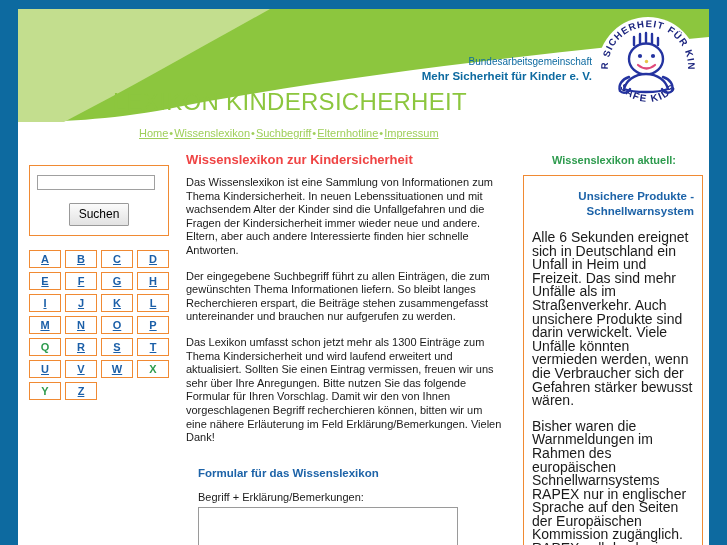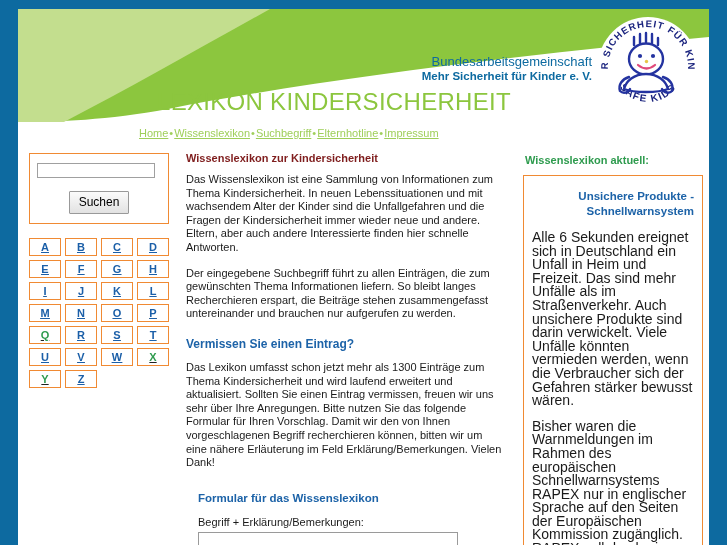--- a/index.html
+++ b/index.html
@@ -43,36 +43,35 @@
   }
   #org-name {
     position: absolute;
     right: 117px;
     top: 45px;
     text-align: right;
     line-height: 15px;
   }
   #org-line1 {
     color: #0d6aa0;
-    font-size: 13px;
+    font-size: 10px;
   }
   #org-line2 {
     color: #0d6aa0;
     font-size: 11.5px;
     font-weight: bold;
   }
   #site-title {
     position: absolute;
     left: 95px;
     top: 79px;
     font-size: 24px;
     letter-spacing: 0.3px;
     color: #8cc63e;
     font-family: "Liberation Sans", sans-serif;
-    margin-left: 44px;
   }
 
   
   #logo {
     position: absolute;
     right: 9px;
     top: 6px;
     width: 104px;
     height: 104px;
   }
@@ -101,23 +100,22 @@
     left: 0;
     top: 140px;
     width: 691px;
     height: 400px;
   }
 
   
   #left-col {
     position: absolute;
     left: 11px;
-    top: 4px;
+    top: 16px;
     width: 140px;
-    text-decoration: underline;
   }
   #search-box {
     border: 1px solid #f08a33;
     padding: 9px 7px 9px 7px;
     width: 124px;
     box-sizing: content-box;
   }
   #search-input {
     width: 118px;
     height: 15px;
@@ -172,22 +170,22 @@
 
   
   #mid-col {
     position: absolute;
     left: 168px;
     top: 0;
     width: 318px;
     color: #1a1a1a;
   }
   .mid-h {
-    color: #7f1d1d;
-    font-size: 11px;
+    color: #ef4444;
+    font-size: 13px;
     font-weight: bold;
     margin: 3px 0 9px 0;
   }
   .mid-p {
     font-size: 11px;
     line-height: 13.6px;
     margin: 0 0 12px 0;
     text-align: left;
   }
   .mid-h2 {
@@ -223,20 +221,21 @@
     position: absolute;
     left: 505px;
     top: 0;
     width: 180px;
   }
   #right-head {
     color: #2e9b4e;
     font-size: 11px;
     font-weight: bold;
     margin: 5px 0 9px 2px;
+    text-align: center;
   }
   #right-box {
     border: 1px solid #f08a33;
     padding: 13px 8px 10px 8px;
     width: 162px;
     box-sizing: content-box;
     height: 372px;
     overflow: hidden;
   }
   #news-title {
@@ -343,21 +342,20 @@
           <div class="alpha-cell inactive"><span>X</span></div>
           <div class="alpha-cell inactive"><span>Y</span></div>
           <div class="alpha-cell"><a href="#">Z</a></div>
         </div>
     </div>
 
     <div id="mid-col">
       <div class="mid-h">Wissenslexikon zur Kindersicherheit</div>
       <p class="mid-p">Das Wissenslexikon ist eine Sammlung von Informationen zum Thema Kindersicherheit. In neuen Lebenssituationen und mit wachsendem Alter der Kinder sind die Unfallgefahren und die Fragen der Kindersicherheit immer wieder neue und andere. Eltern, aber auch andere Interessierte finden hier schnelle Antworten.</p>
       <p class="mid-p">Der eingegebene Suchbegriff führt zu allen Einträgen, die zum gewünschten Thema Informationen liefern. So bleibt langes Recherchieren erspart, die Beiträge stehen zusammengefasst untereinander und brauchen nur aufgerufen zu werden.</p>
-      <div class="mid-h2">Vermissen Sie einen Eintrag?</div>
       <p class="mid-p">Das Lexikon umfasst schon jetzt mehr als 1300 Einträge zum Thema Kindersicherheit und wird laufend erweitert und aktualisiert. Sollten Sie einen Eintrag vermissen, freuen wir uns sehr über Ihre Anregungen. Bitte nutzen Sie das folgende Formular für Ihren Vorschlag. Damit wir den von Ihnen vorgeschlagenen Begriff recherchieren können, bitten wir um eine nähere Erläuterung im Feld Erklärung/Bemerkungen. Vielen Dank!</p>
 
       <div id="form-head">Formular für das Wissenslexikon</div>
       <div id="form-label">Begriff + Erklärung/Bemerkungen:</div>
       <textarea id="form-textarea" placeholder="" style=""></textarea>
     </div>
 
     <div id="right-col">
       <div id="right-head">Wissenslexikon aktuell:</div>
       <div id="right-box">

